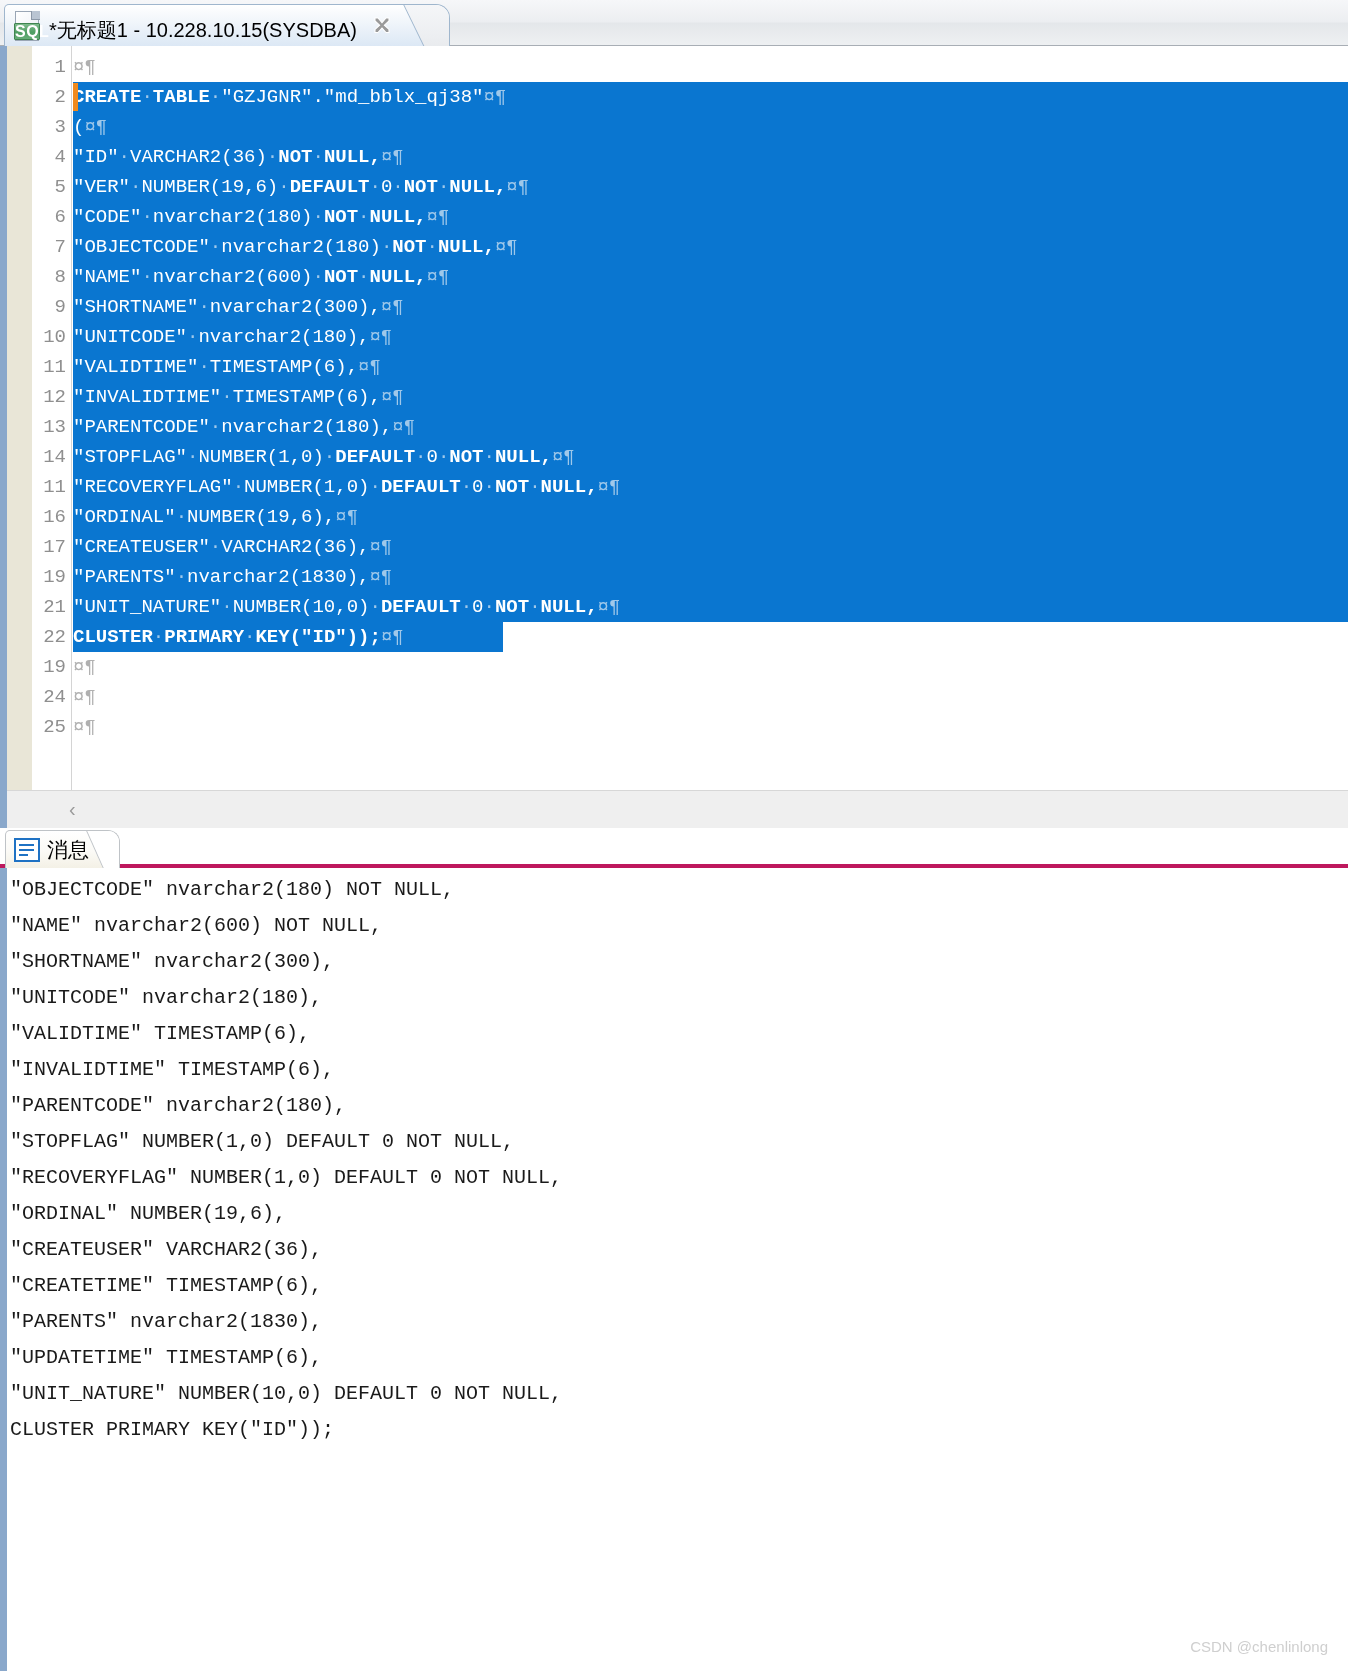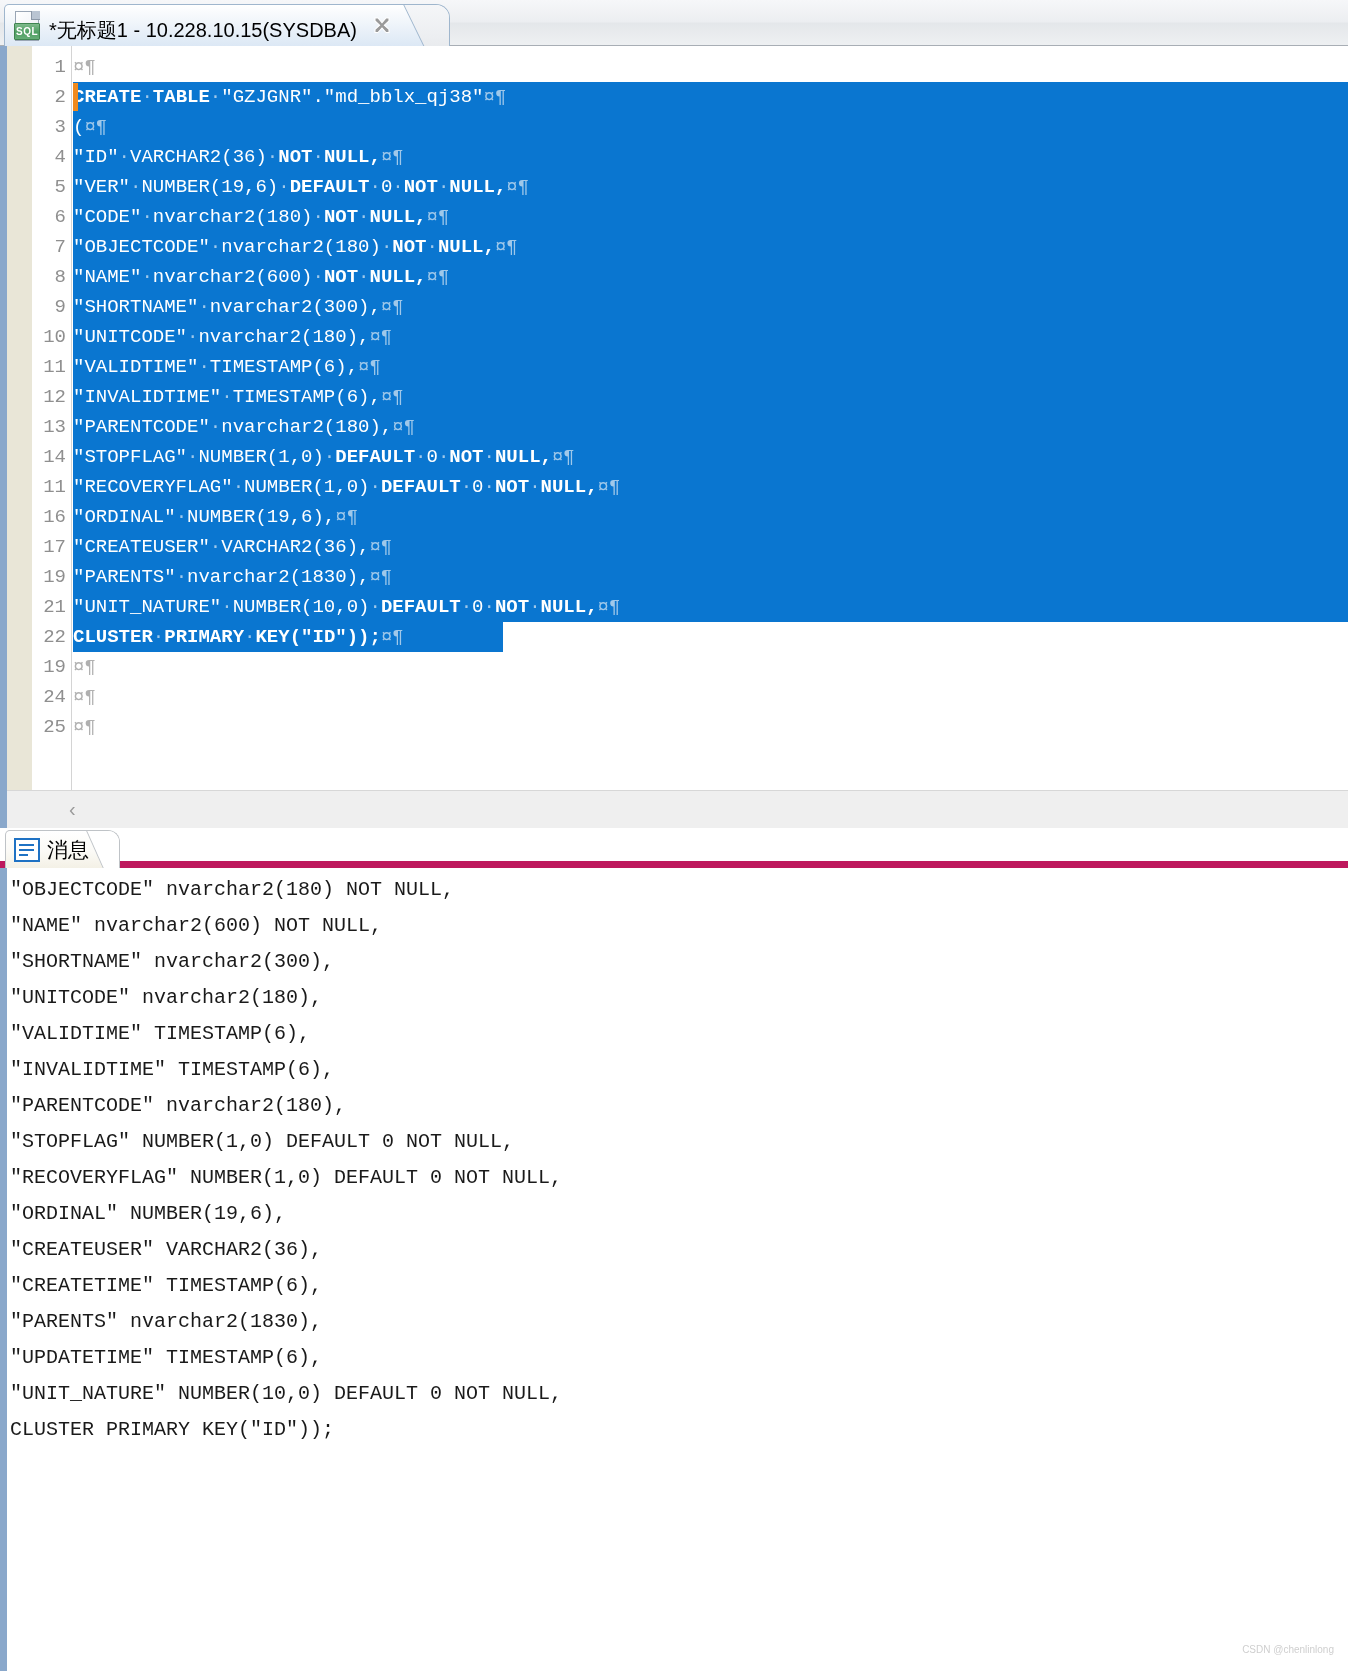--- a/index.html
+++ b/index.html
@@ -37,21 +37,21 @@
     border:1px solid #9aa6b5;
   }
   .sql-icon .fold{
     position:absolute; right:1px; top:1px; width:9px; height:9px;
     background:#b9c4d2; border-left:1px solid #8c98a8; border-bottom:1px solid #8c98a8;
   }
   .sql-icon .badge{
     position:absolute; left:1px; bottom:2px; width:26px; height:17px;
     background:linear-gradient(to bottom,#7fba8c 0%,#4e9e62 55%,#66ad77 100%);
     border:1px solid #3f8450; border-radius:1px;
-    color:#ffffff; font-size:10px; font-weight:bold; line-height:15px;
+    color:#ffffff; font-size:16px; font-weight:bold; line-height:15px;
     text-align:center; letter-spacing:0.5px;
     font-family:"Liberation Sans",sans-serif;
   }
   .tab-title{
     font-size:20px; color:#000; white-space:nowrap;
     font-family:"Liberation Sans",sans-serif;
     position:relative; z-index:2;margin-top:10px;
   }
   .tab-close{
     position:relative; z-index:2; margin-left:14px; width:22px; height:22px;
@@ -114,21 +114,21 @@
     position:absolute; left:62px; top:8px; font-size:20px; color:#9a9a9a;
     font-family:"Liberation Sans",sans-serif; line-height:20px;
   }
 
   
   .msg-panel{
     position:absolute; left:0; top:828px; width:1348px; height:843px; background:#fff;
   }
   .msg-tabstrip{
     position:absolute; left:0; top:0; width:1348px; height:40px;
-    background:#ffffff; border-bottom:7px solid #be185d;
+    background:#ffffff; border-bottom:4px solid #be185d;
   }
   .msg-tab{
     position:absolute; left:5px; top:2px; height:38px; width:115px;
     background:linear-gradient(to bottom,#ffffff 0%,#fbfaf6 55%,#f4f1e6 100%);
     border:1px solid #bfc3c7; border-bottom:none; border-radius:5px 12px 0 0;
     display:flex; align-items:center; padding-left:8px; overflow:hidden;
   }
   .msg-tab:after{
     content:""; position:absolute; right:-14px; top:-3px; width:36px; height:50px;
     background:#ffffff; transform:skewX(24deg); border-left:1px solid #bfc3c7;
@@ -160,22 +160,22 @@
   }
   .mline{
     height:36px; line-height:36px; white-space:nowrap;
     font-family:"Liberation Mono","DejaVu Sans Mono",monospace;
     font-size:20px; color:#1a1a1a;
   }
   .mline.cjk{ font-family:"Liberation Sans","DejaVu Sans",sans-serif; font-size:20px; }
   .mlink{ color:#3b3bb5; text-decoration:underline; }
 
   .watermark{
-    position:absolute; right:14px; bottom:16px;
-    font-size:10px; color:#cfcfcf;
+    position:absolute; right:20px; bottom:16px;
+    font-size:15px; color:#cfcfcf;
     font-family:"Liberation Sans",sans-serif;
   }
 </style>
 </head>
 <body>
 
 <div id="app">
 
   <div class="tabstrip">
     <div class="tab-active">

